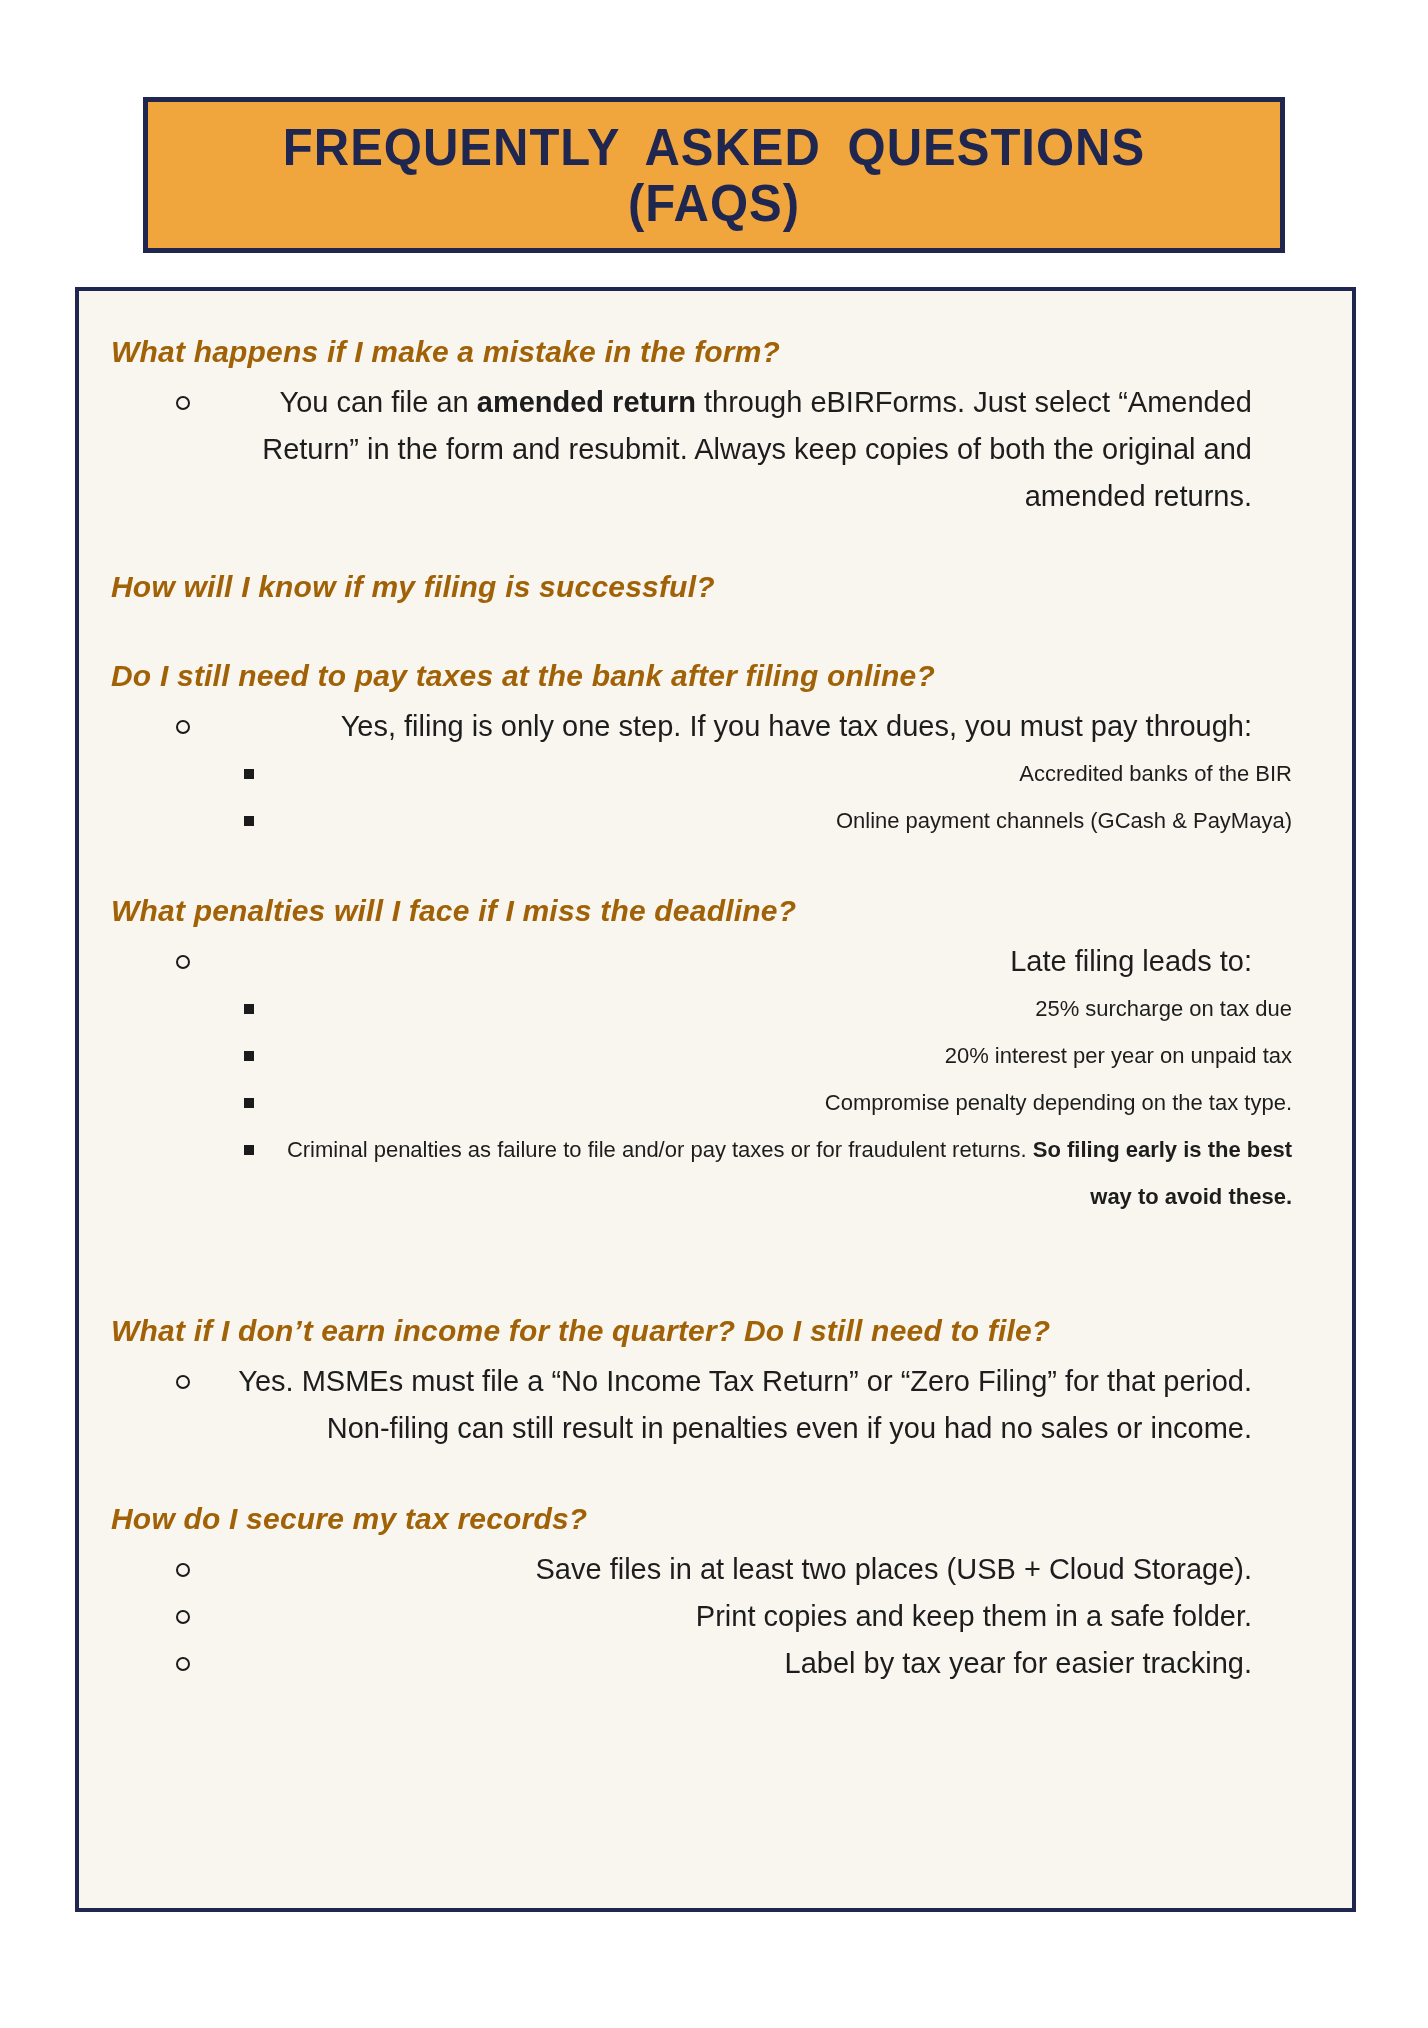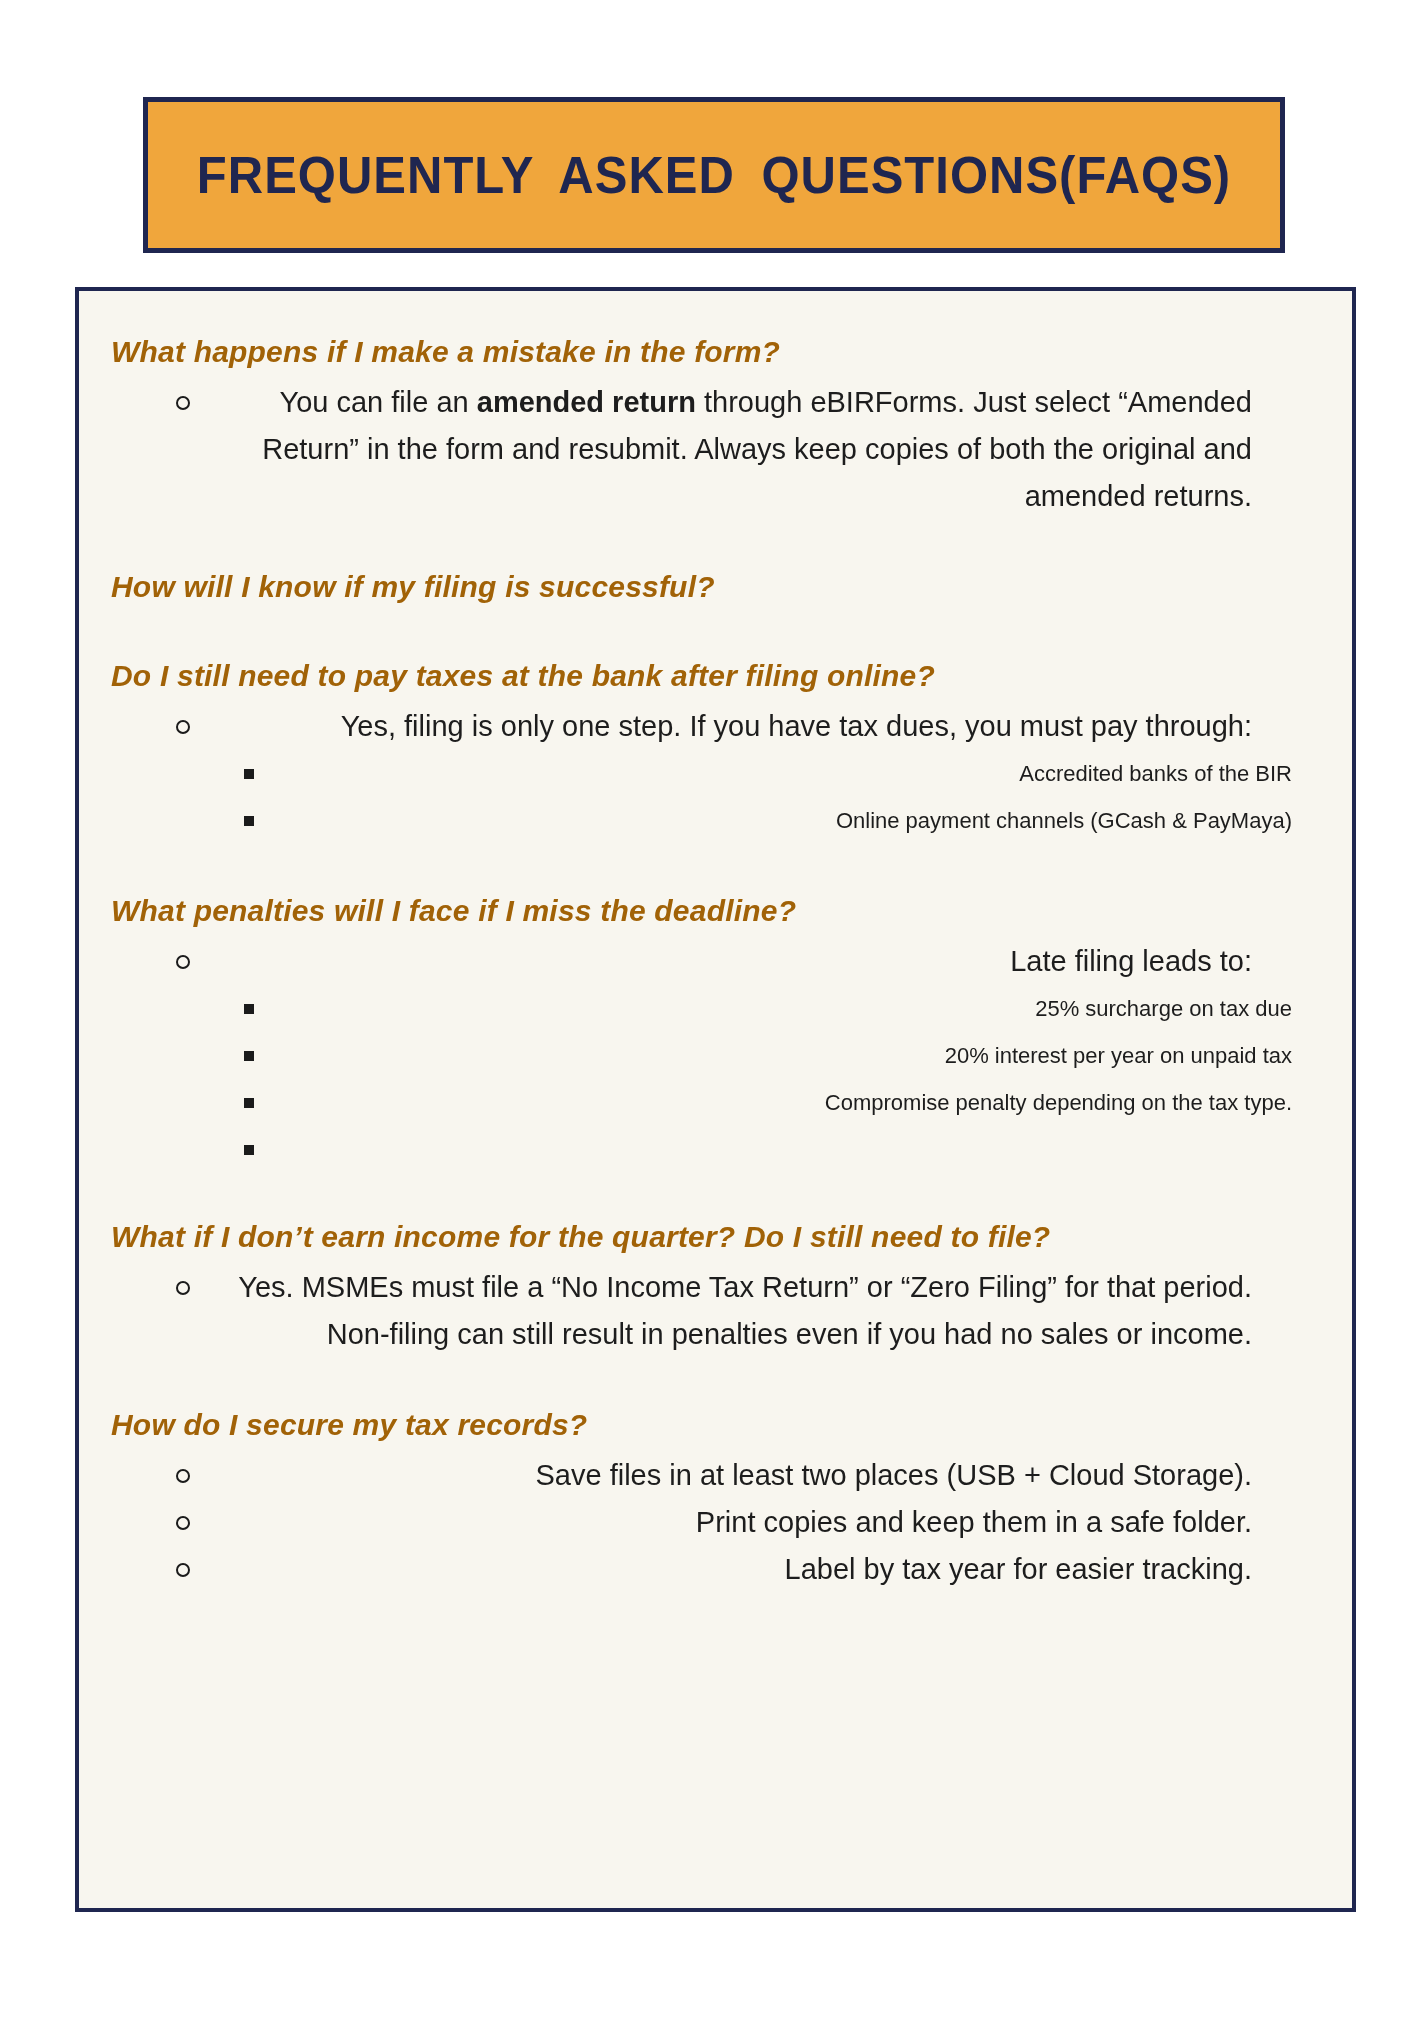--- a/index.html
+++ b/index.html
@@ -19,21 +19,21 @@
   }
 
   
   .banner{
     position:absolute;
     left:143px; top:97px;
     width:1142px; height:156px;
     background:var(--orange);
     border:5px solid var(--navy);
     display:flex;
-    flex-direction:row;
+    flex-direction:column;
     align-items:center;
     justify-content:center;
     text-align:center;
   }
   .banner .t1, .banner .t2{
     color:var(--navy);
     font-weight:bold;
     font-size:49px;
     line-height:56px;
     letter-spacing:1px;
@@ -120,21 +120,21 @@
           </ul></li>
       </ul>
     </section>
     <section class="extra-gap">
       <h2 class="q">What penalties will I face if I miss the deadline?</h2>
       <ul class="lvl1">
         <li class="li1"><span class="circle"></span><span><span>Late filing leads to:</span></span><ul class="lvl2">
             <li class="li2"><span class="square"></span><span><span>25% surcharge on tax due</span></span></li>
             <li class="li2"><span class="square"></span><span><span>20% interest per year on unpaid tax</span></span></li>
             <li class="li2"><span class="square"></span><span><span>Compromise penalty depending on the tax type.</span></span></li>
-            <li class="li2"><span class="square"></span></li>
+            <li class="li2"><span class="square"></span><span><span>Criminal penalties as failure to file and/or pay taxes or for fraudulent returns. </span><b>So filing early is the best way to avoid these.</b></span></li>
           </ul></li>
       </ul>
     </section>
     <section>
       <h2 class="q">What if I don’t earn income for the quarter? Do I still need to file?</h2>
       <ul class="lvl1">
         <li class="li1"><span class="circle"></span><span><span>Yes. MSMEs must file a “No Income Tax Return” or “Zero Filing” for that period. Non-filing can still result in penalties even if you had no sales or income.</span></span></li>
       </ul>
     </section>
     <section>

